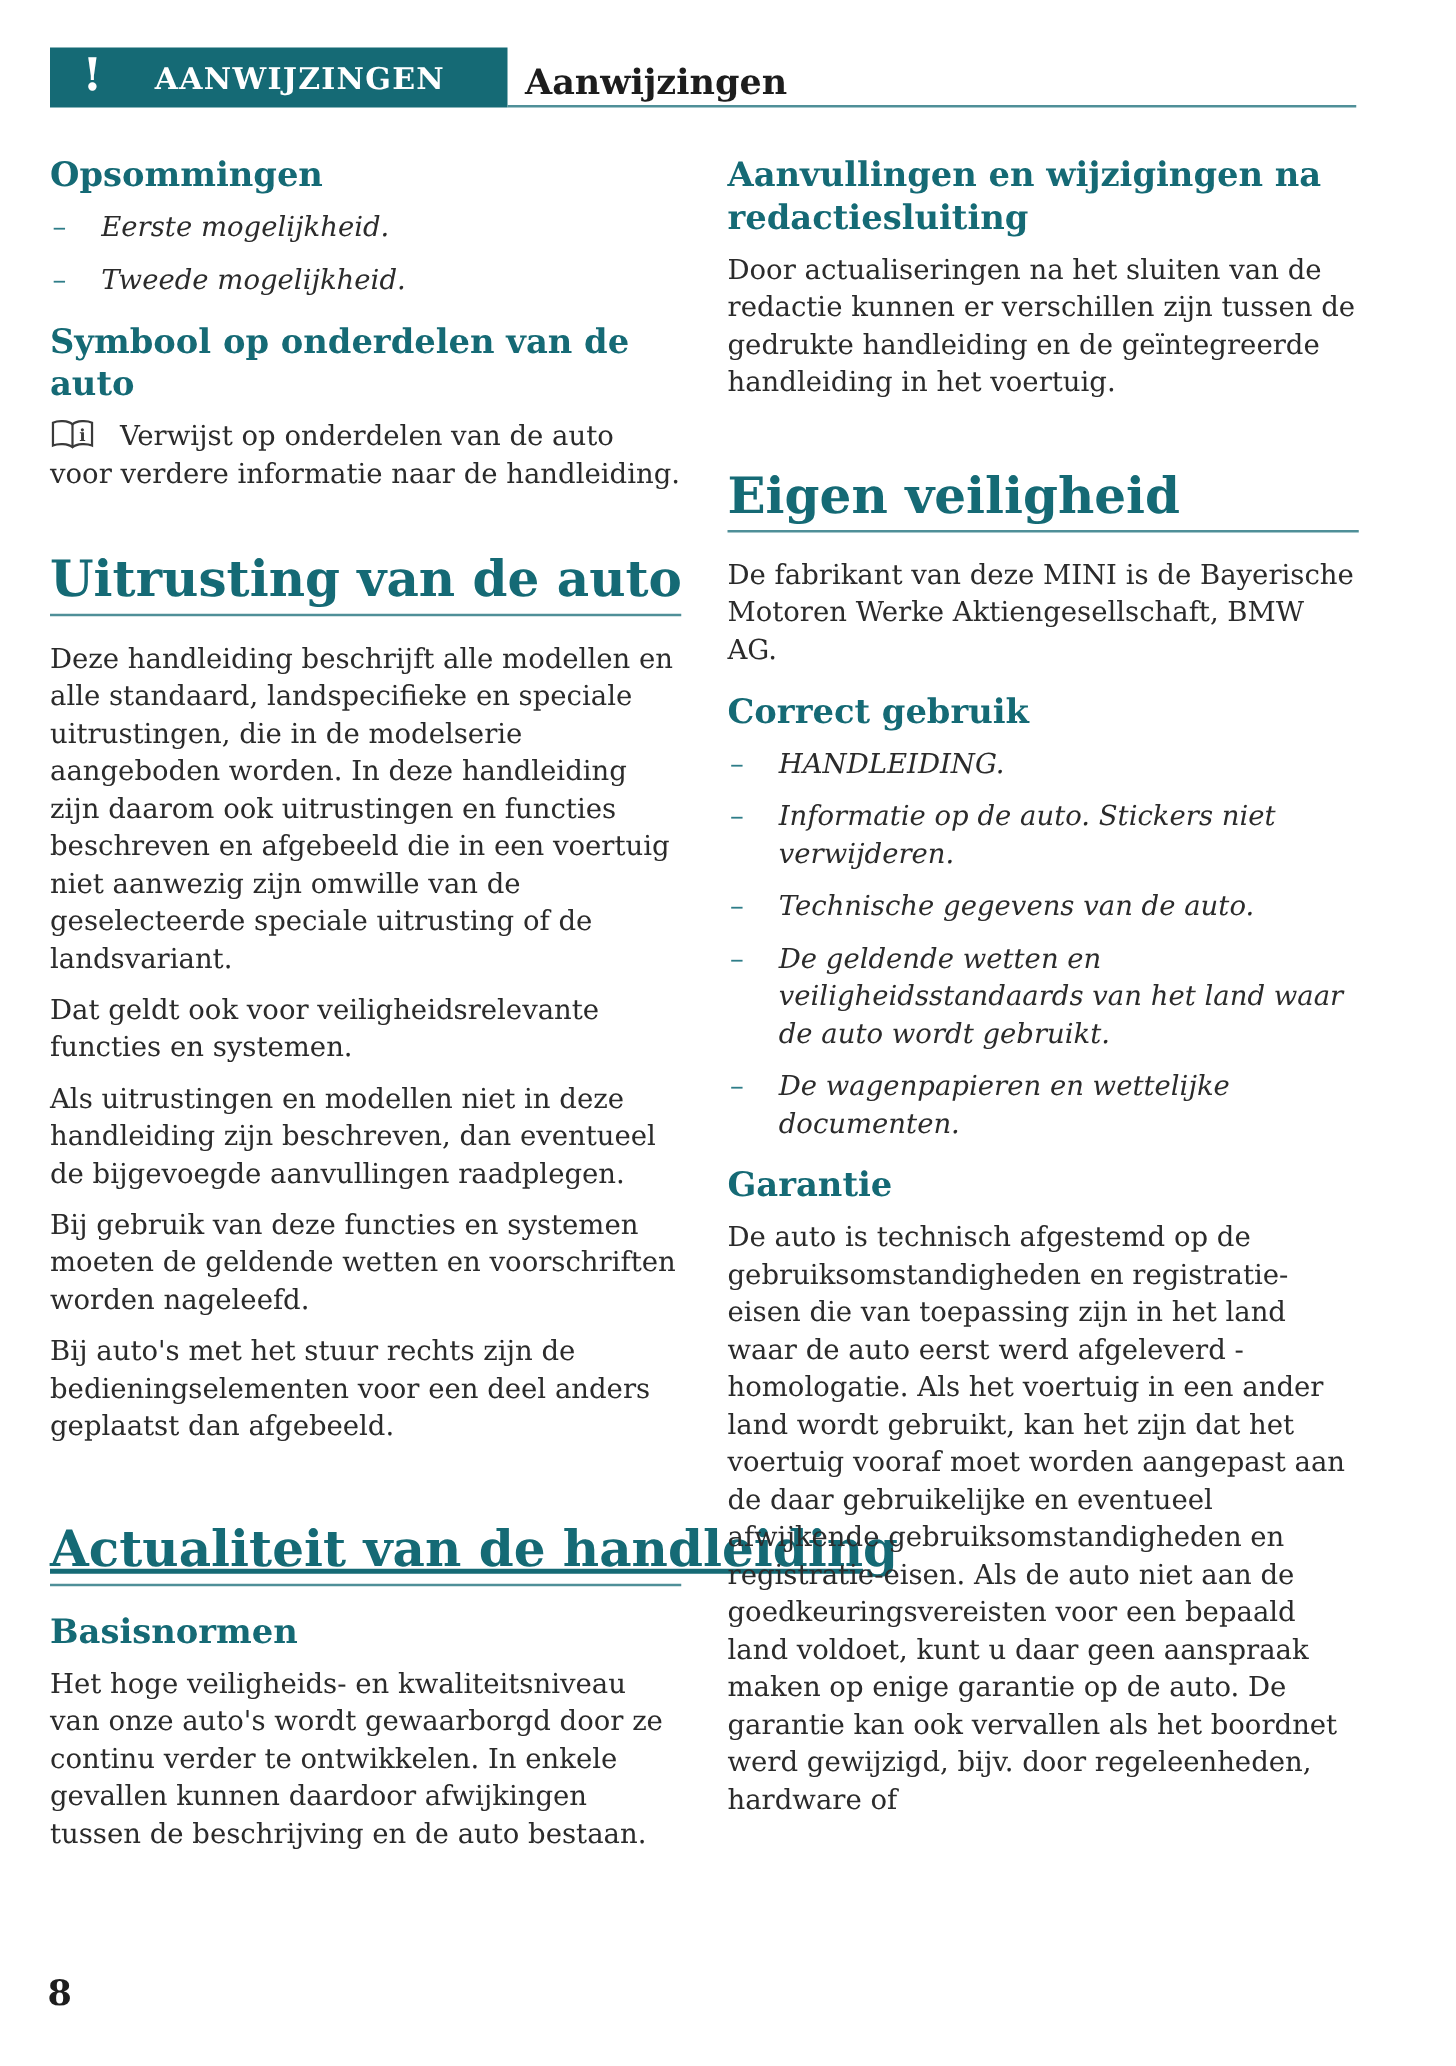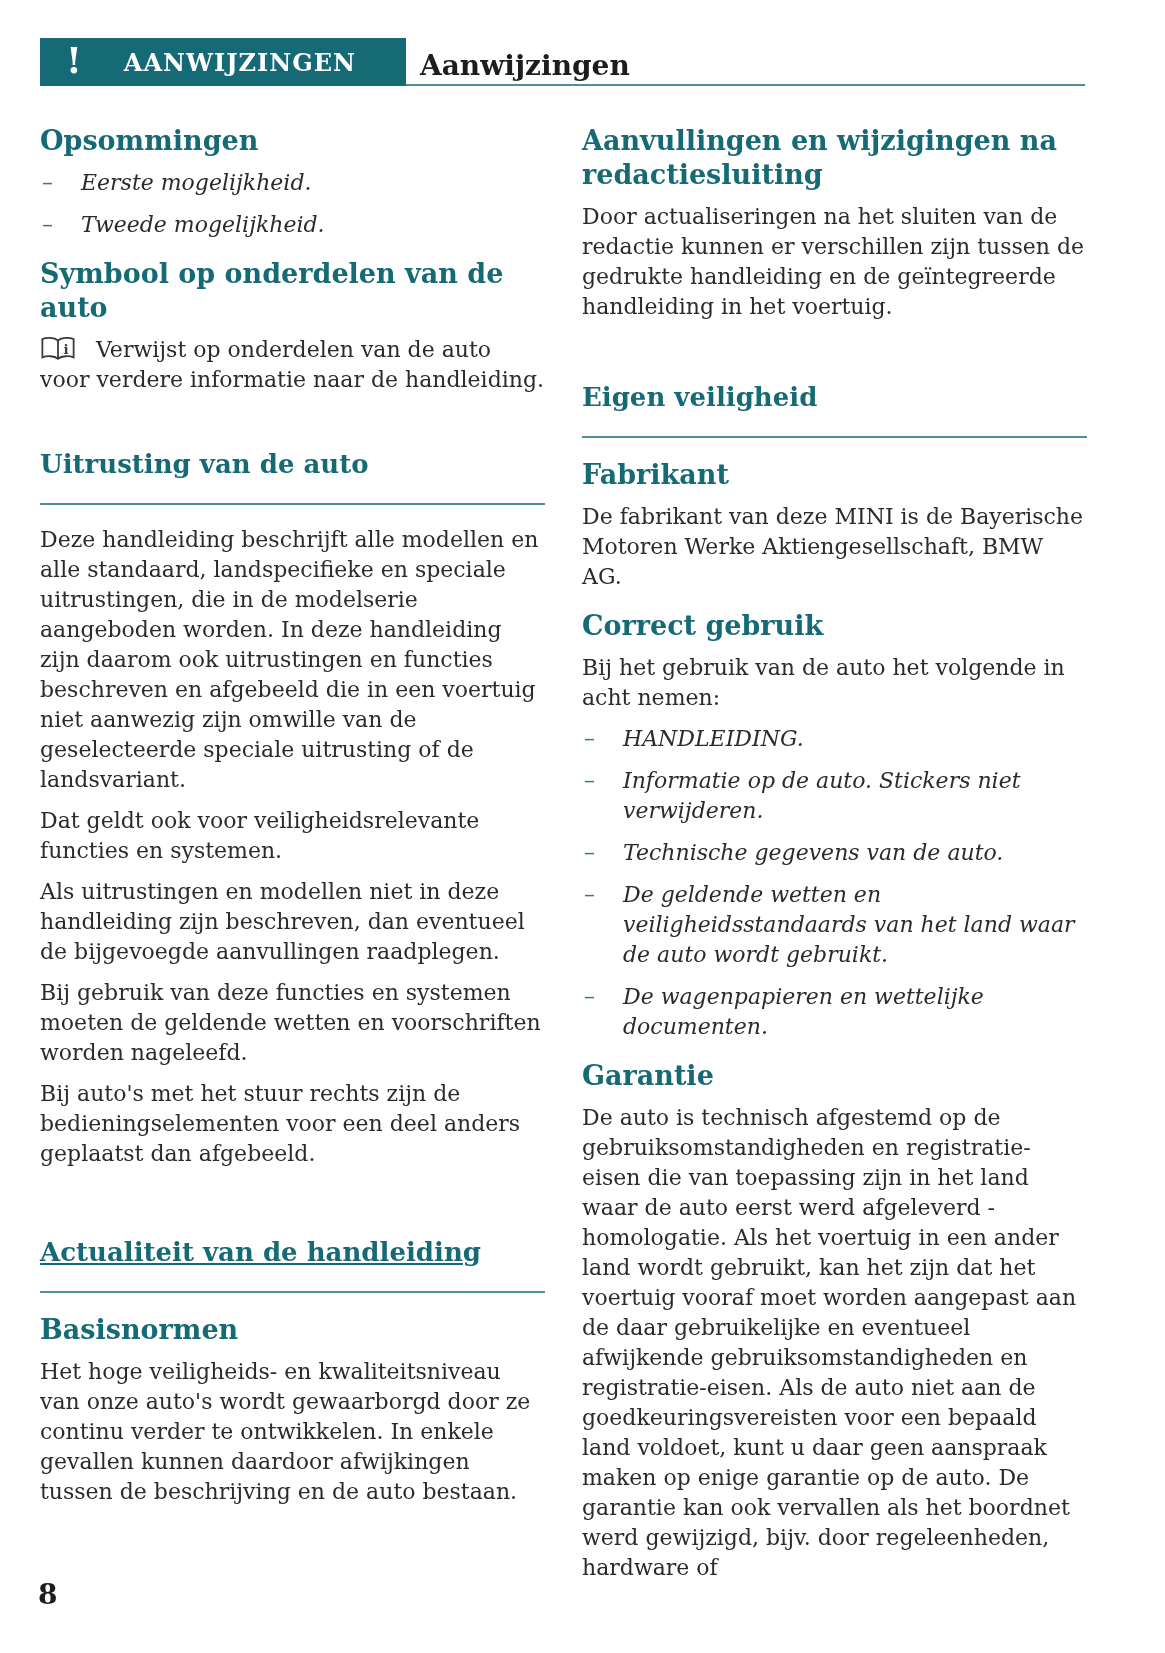--- a/index.html
+++ b/index.html
@@ -24,22 +24,22 @@
     position:absolute;left:420px;top:46px;font-size:28px;font-weight:bold;color:#1d1d1d;
     line-height:40px;white-space:nowrap;
   }
   .header-rule{position:absolute;left:406px;top:84px;width:679px;height:2px;background:var(--rule);}
   
   .col{position:absolute;top:120px;}
   .col-left{left:40px;width:505px;}
   .col-right{left:582px;width:505px;}
   
   h2.big{
-    color:var(--teal);font-size:26px;font-weight:bold;line-height:38px;
-    margin:50px 0 20px;padding-bottom:20px;border-bottom:2px solid var(--rule);
+    color:var(--teal);font-size:40px;font-weight:bold;line-height:38px;
+    margin:50px 0 20px;padding-bottom:8px;border-bottom:2px solid var(--rule);
     white-space:nowrap;overflow:visible;
   }
   h2.big.mt-xl{margin-top:64px;text-decoration:underline;}
   h2.big.mt-lg{margin-top:56px;}
   h3.sub{
     color:var(--teal);font-size:27px;font-weight:bold;line-height:34px;
     margin:17px 0 10px;
   }
   h3.sub.first{margin-top:4px;}
   p.body{font-size:22px;line-height:30px;margin:0 0 11px;}
@@ -98,25 +98,23 @@
     <p class="body">Het hoge veiligheids- en kwaliteitsniveau van onze auto's wordt gewaarborgd door ze continu verder te ontwikkelen. In enkele gevallen kunnen daardoor afwijkingen tussen de beschrijving en de auto bestaan.</p>
   </div>
 
   <div class="col col-right">
 
     <h3 class="sub first">Aanvullingen en wijzigingen na redactiesluiting</h3>
     <p class="body">Door actualiseringen na het sluiten van de redactie kunnen er verschillen zijn tussen de gedrukte handleiding en de geïntegreerde handleiding in het voertuig.</p>
 
     <h2 class="big mt-lg">Eigen veiligheid</h2>
 
-    <h3 class="sub">Fabrikant</h3>
     <p class="body">De fabrikant van deze MINI is de Bayerische Motoren Werke Aktiengesellschaft, BMW AG.</p>
 
     <h3 class="sub">Correct gebruik</h3>
-    <p class="body">Bij het gebruik van de auto het volgende in acht nemen:</p>
     <div class="list">
       <div class="li">
         <span class="dash">–</span>
         <span class="li-text">HANDLEIDING.</span>
       </div>
       <div class="li">
         <span class="dash">–</span>
         <span class="li-text">Informatie op de auto. Stickers niet verwijderen.</span>
       </div>
       <div class="li">

